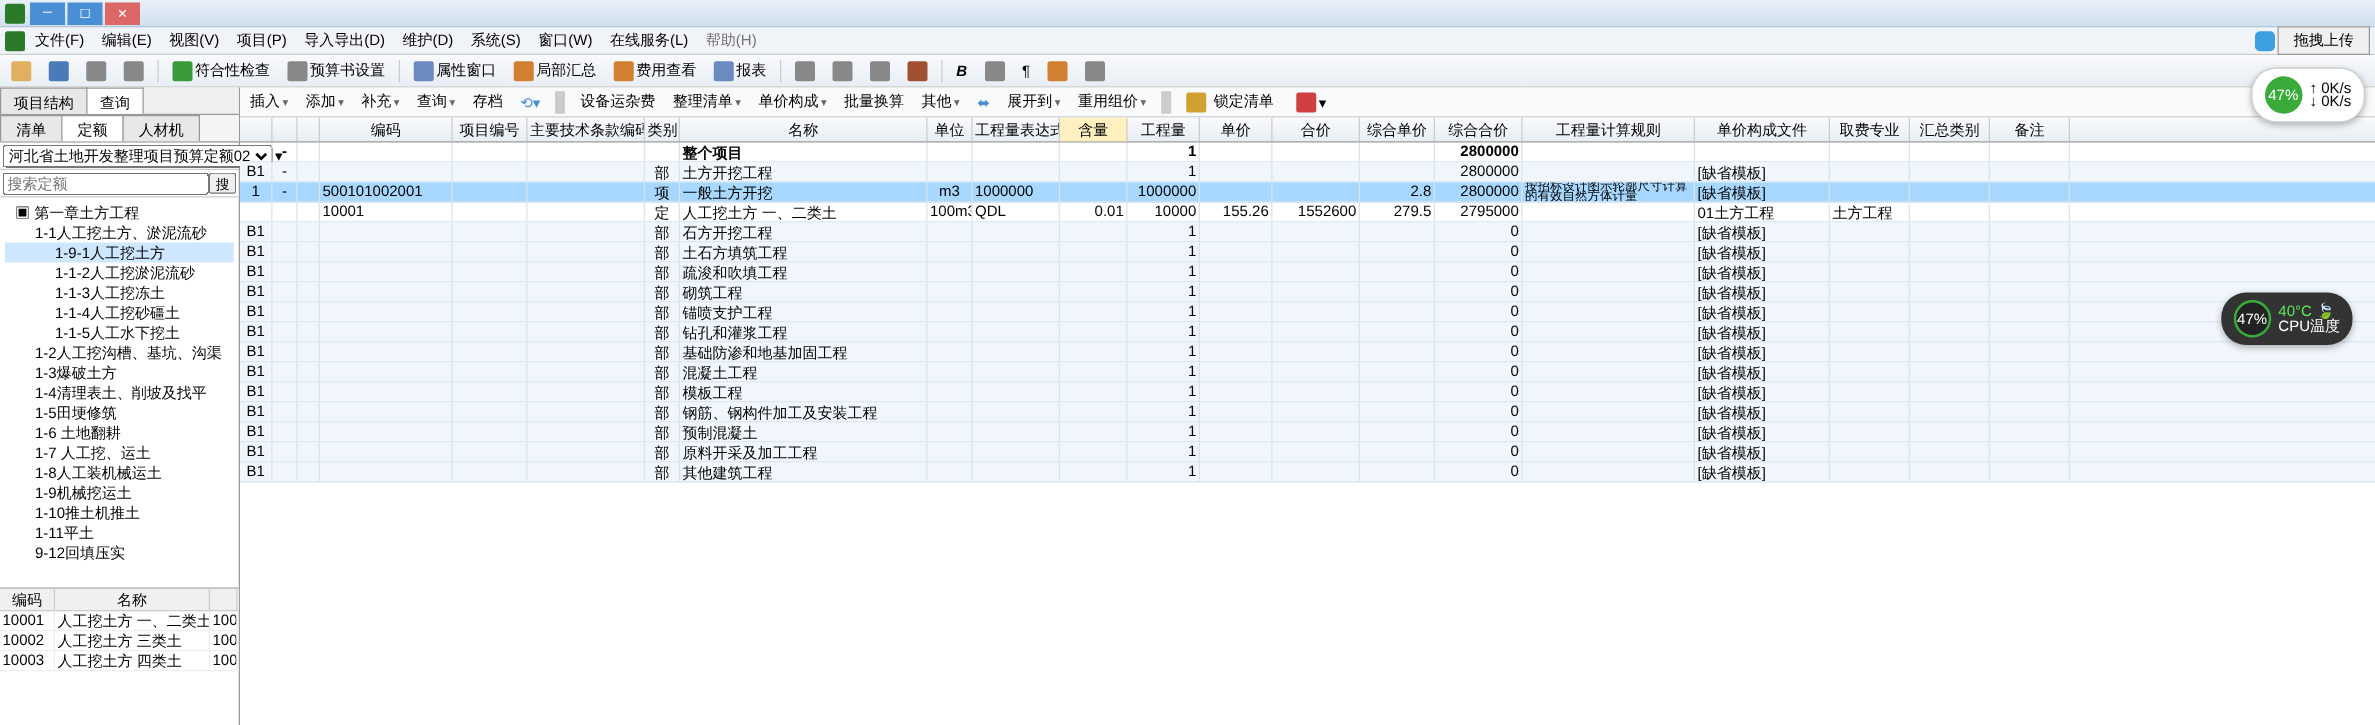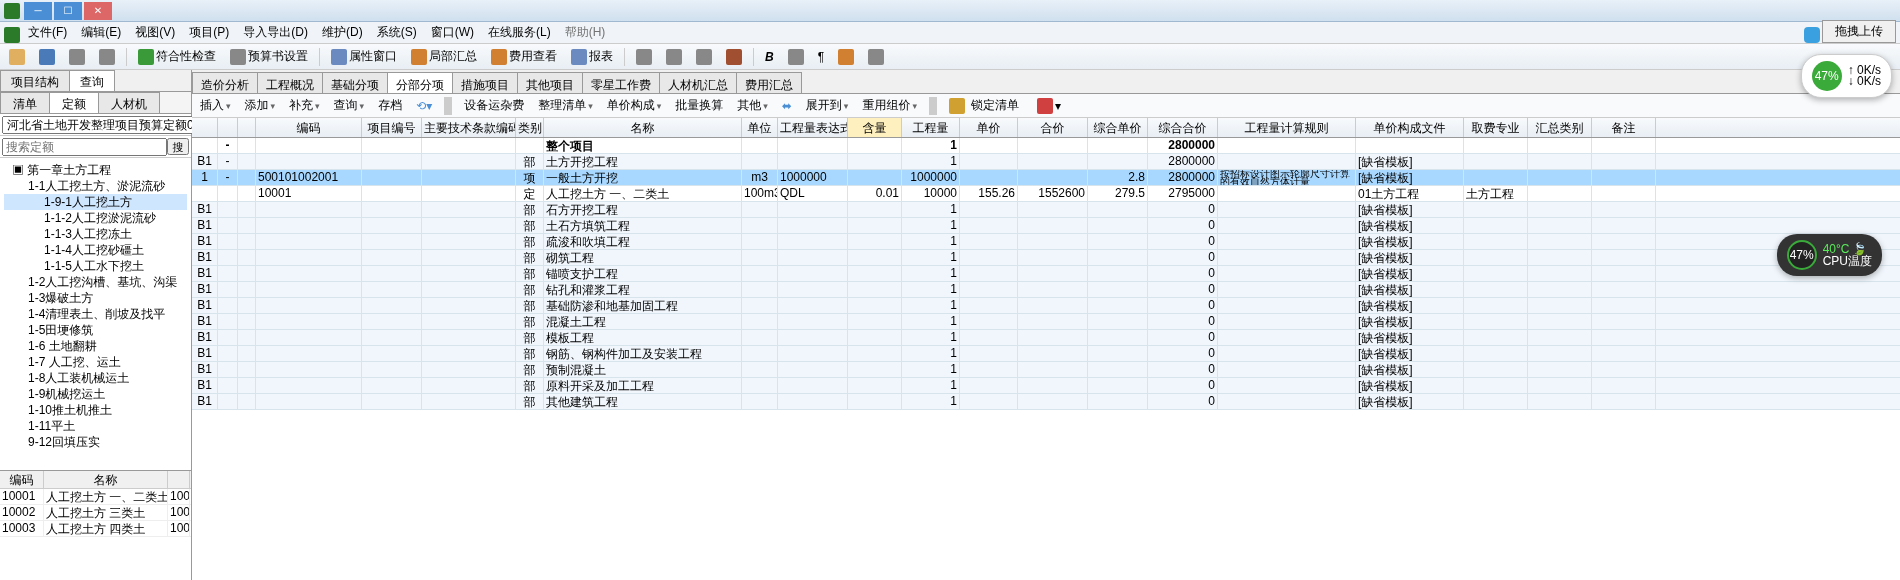--- a/index.html
+++ b/index.html
@@ -3,21 +3,21 @@
 <meta charset="utf-8">
 <style>
 *{box-sizing:border-box;margin:0;padding:0;font-family:"Microsoft YaHei","SimSun",sans-serif;font-size:12px;}
 body{width:1900px;height:580px;background:#fff;overflow:hidden;position:relative}
 .titlebar{height:22px;background:linear-gradient(#e8f0f8,#d0e0ee);display:flex;align-items:center;padding:0 4px;border-bottom:1px solid #a0b8d0}
 .titlebar .icon{width:16px;height:16px;background:#2a7a2a;border-radius:2px;margin-right:4px;display:inline-block}
 .titlebar .title{flex:1;color:#333}
 .titlebar .winbtns{display:flex;gap:2px}
 .winbtn{width:28px;height:18px;display:flex;align-items:center;justify-content:center;color:#fff;font-size:10px}
 .winbtn.min{background:#4a8fd6}.winbtn.max{background:#4a8fd6}.winbtn.close{background:#d66}
-.menubar{height:22px;background:#f0f4f8;display:flex;align-items:flex-end;padding:0 4px;gap:2px;border-bottom:1px solid #ccc}
+.menubar{height:22px;background:#f0f4f8;display:flex;align-items:center;padding:0 4px;gap:2px;border-bottom:1px solid #ccc}
 .menubar span{padding:2px 6px;cursor:default}
 .toolbar{height:26px;background:linear-gradient(#f8fafc,#e8eef4);display:flex;align-items:center;padding:0 4px;gap:4px;border-bottom:1px solid #ccc}
 .tbtn{display:flex;align-items:center;gap:2px;padding:2px 4px;border:1px solid transparent}
 .ticon{width:16px;height:16px;display:inline-block;border-radius:2px}
 .sep{width:1px;height:18px;background:#ccc;margin:0 2px}
 .main{display:flex;height:510px}
 .left{width:192px;display:flex;flex-direction:column;border-right:1px solid #999}
 .lefttabs{display:flex;height:22px;border-bottom:1px solid #999;background:#f0f0f0}
 .lefttab{padding:3px 10px;border:1px solid #999;border-bottom:none;background:#e8e8e8;margin-right:-1px}
 .lefttab.active{background:#fff}
@@ -217,31 +217,20 @@
           <div class="bgrow">
             <div style="width:44px">10003</div>
             <div style="width:124px">人工挖土方 四类土</div>
             <div style="width:22px">100</div>
           </div>
         </div>
     </div>
   </div>
 
   <div class="right">
-    <div class="righttabs" id="rtabs">
-        <div class="rtab">造价分析</div>
-        <div class="rtab">工程概况</div>
-        <div class="rtab">基础分项</div>
-        <div class="rtab active">分部分项</div>
-        <div class="rtab">措施项目</div>
-        <div class="rtab">其他项目</div>
-        <div class="rtab">零星工作费</div>
-        <div class="rtab">人材机汇总</div>
-        <div class="rtab">费用汇总</div>
-      </div>
     <div class="rtoolbar">
       <span class="dd">插入</span>
       <span class="dd">添加</span>
       <span class="dd">补充</span>
       <span class="dd">查询</span>
       <span>存档</span>
       <span style="color:#4a8fd6">⟲▾</span>
       <span class="sep"></span>
       <span>设备运杂费</span>
       <span class="dd">整理清单</span>

